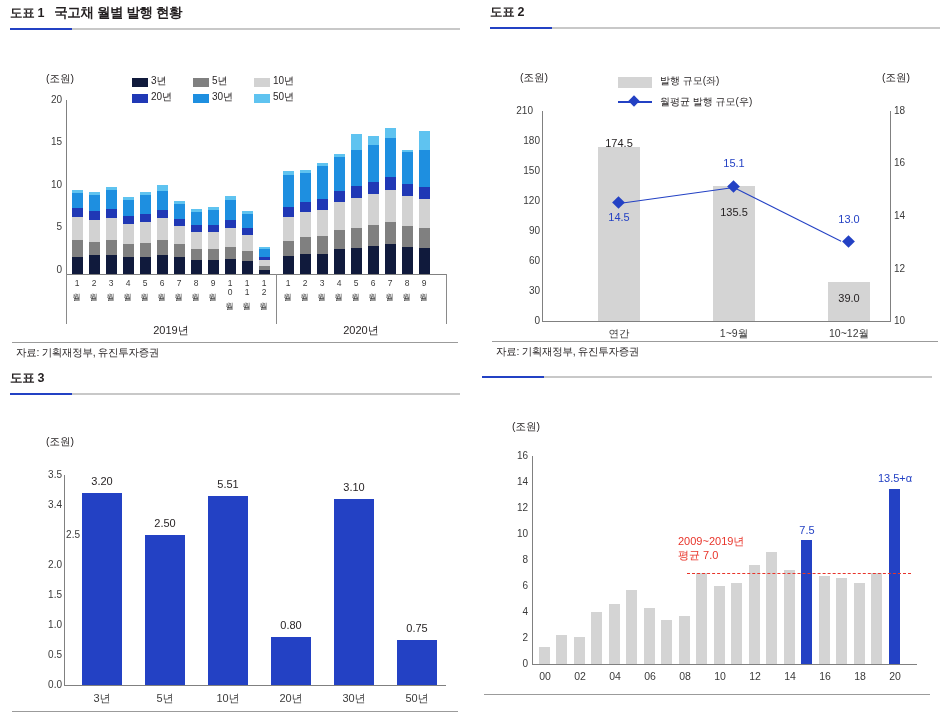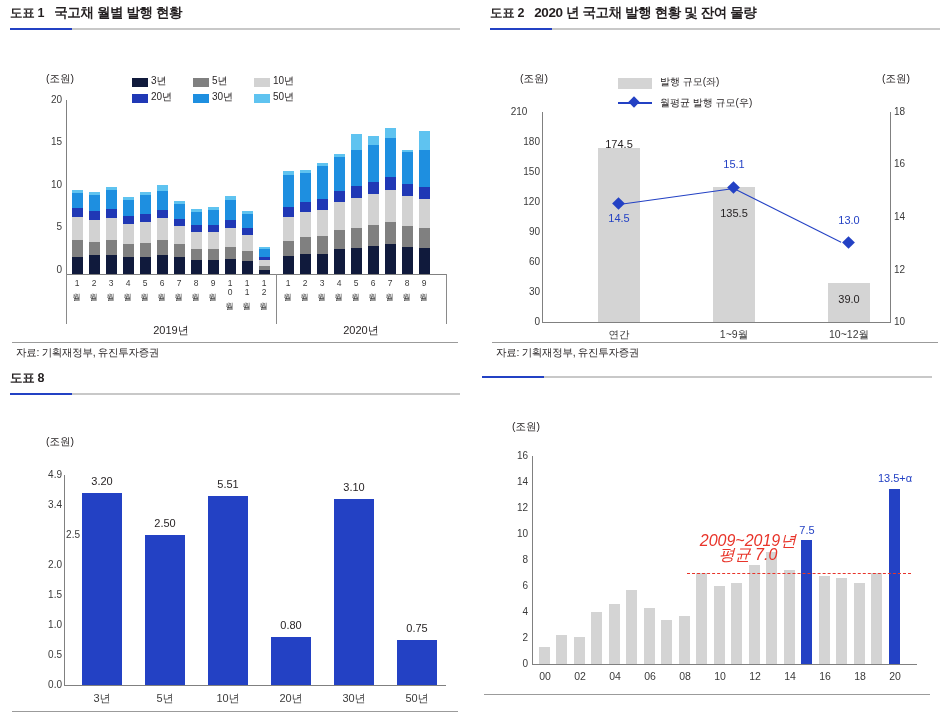--- a/index.html
+++ b/index.html
@@ -39,21 +39,21 @@
   .sep{position:absolute;width:1px;background:#8a8a8a;}
   .dlabel{position:absolute;font-size:11px;color:#231f20;white-space:nowrap;}
   .dlabel.blue{color:#2341c4;}
   .legend-item{position:absolute;font-size:10px;color:#231f20;white-space:nowrap;}
   .swatch{position:absolute;}
   
   .lineseg{position:absolute;height:0;border-top:1.6px solid #2341c4;transform-origin:0 0;}
   .diamond{position:absolute;width:9px;height:9px;background:#2341c4;transform:rotate(45deg);}
   
   .dashline{position:absolute;border-top:1.4px dashed #e8342a;}
-  .redtxt{position:absolute;font-size:16px;color:#e8342a;text-align:center;white-space:nowrap;line-height:14px;font-style:italic;}
+  .redtxt{position:absolute;font-size:11px;color:#e8342a;white-space:nowrap;line-height:14px;}
 </style>
 </head>
 <body>
 
 <div class="sheet">
 
   <div class="panel" style="left:10px;top:4px;width:450px;height:340px;">
     <div class="ph">
       <span class="fignum">도표 1</span>
       <span class="title">국고채 월별 발행 현황</span>
@@ -266,38 +266,37 @@
       <span class="grp" style="left:306px;top:293px;width:90px;">2020년</span>
 
       <div class="src-line" style="left:2px;top:312px;width:446px;"></div>
       <span class="src" style="left:6px;top:316px;">자료: 기획재정부, 유진투자증권</span>
     </div>
   </div>
 
   <div class="panel" style="left:482px;top:4px;width:450px;height:340px;margin-left:8px;">
     <div class="ph">
       <span class="fignum">도표 2</span>
-      <span class="title">2020 년 국고채 발행 현황 및 잔여 물량</span>
     </div>
     <div class="hr-wrap" style="margin-top:6px;">
       <div class="hr-blue" style="width:62px;"></div>
       <div class="hr-gray"></div>
     </div>
 
     <div class="plot" style="position:relative;width:450px;height:300px;">
       <span class="unit" style="left:30px;top:42px;">(조원)</span>
       <span class="unit" style="left:392px;top:42px;">(조원)</span>
 
       <span class="swatch" style="left:128px;top:48px;width:34px;height:11px;background:#d4d4d4;"></span>
       <span class="legend-item" style="left:170px;top:45px;">발행 규모(좌)</span>
       <div style="position:absolute;left:128px;top:72px;width:34px;height:0;border-top:2px solid #2341c4;"></div>
       <div class="diamond" style="left:140px;top:68px;width:8px;height:8px;"></div>
       <span class="legend-item" style="left:170px;top:66px;">월평균 발행 규모(우)</span>
 
-      <span class="tick" style="left:8px;top:76px;width:42px;text-align:center;">210</span>
+      <span class="tick" style="left:1px;top:76px;width:42px;">210</span>
       <span class="tick" style="left:8px;top:106px;width:42px;">180</span>
       <span class="tick" style="left:8px;top:136px;width:42px;">150</span>
       <span class="tick" style="left:8px;top:166px;width:42px;">120</span>
       <span class="tick" style="left:8px;top:196px;width:42px;">90</span>
       <span class="tick" style="left:8px;top:226px;width:42px;">60</span>
       <span class="tick" style="left:8px;top:256px;width:42px;">30</span>
       <span class="tick" style="left:8px;top:286px;width:42px;">0</span>
 
       <span class="tick" style="left:404px;top:76px;width:30px;text-align:left;">18</span>
       <span class="tick" style="left:404px;top:128px;width:30px;text-align:left;">16</span>
@@ -331,31 +330,31 @@
       <span class="xlab" style="left:219px;top:298px;width:50px;text-align:center;font-size:10.5px;">1~9월</span>
       <span class="xlab" style="left:334px;top:298px;width:50px;text-align:center;font-size:10.5px;">10~12월</span>
 
       <div class="src-line" style="left:2px;top:312px;width:446px;"></div>
       <span class="src" style="left:6px;top:316px;">자료: 기획재정부, 유진투자증권</span>
     </div>
   </div>
 
   <div class="panel" style="left:10px;top:370px;width:450px;height:340px;">
     <div class="ph">
-      <span class="fignum">도표 8</span>
+      <span class="fignum">도표 3</span>
     </div>
     <div class="hr-wrap" style="margin-top:6px;">
       <div class="hr-blue" style="width:62px;"></div>
       <div class="hr-gray"></div>
     </div>
 
     <div class="plot" style="position:relative;width:450px;height:300px;">
       <span class="unit" style="left:36px;top:40px;">(조원)</span>
 
-      <span class="tick" style="left:10px;top:74px;width:42px;">4.9</span>
+      <span class="tick" style="left:10px;top:74px;width:42px;">3.5</span>
       <span class="tick" style="left:10px;top:104px;width:42px;">3.4</span>
       <span class="tick" style="left:28px;top:134px;width:42px;">2.5</span>
       <span class="tick" style="left:10px;top:164px;width:42px;">2.0</span>
       <span class="tick" style="left:10px;top:194px;width:42px;">1.5</span>
       <span class="tick" style="left:10px;top:224px;width:42px;">1.0</span>
       <span class="tick" style="left:10px;top:254px;width:42px;">0.5</span>
       <span class="tick" style="left:10px;top:284px;width:42px;">0.0</span>
 
       <div class="axis-line" style="left:54px;top:80px;width:1px;height:210px;"></div>
       <div class="axis-line" style="left:54px;top:290px;width:382px;height:1px;"></div>

